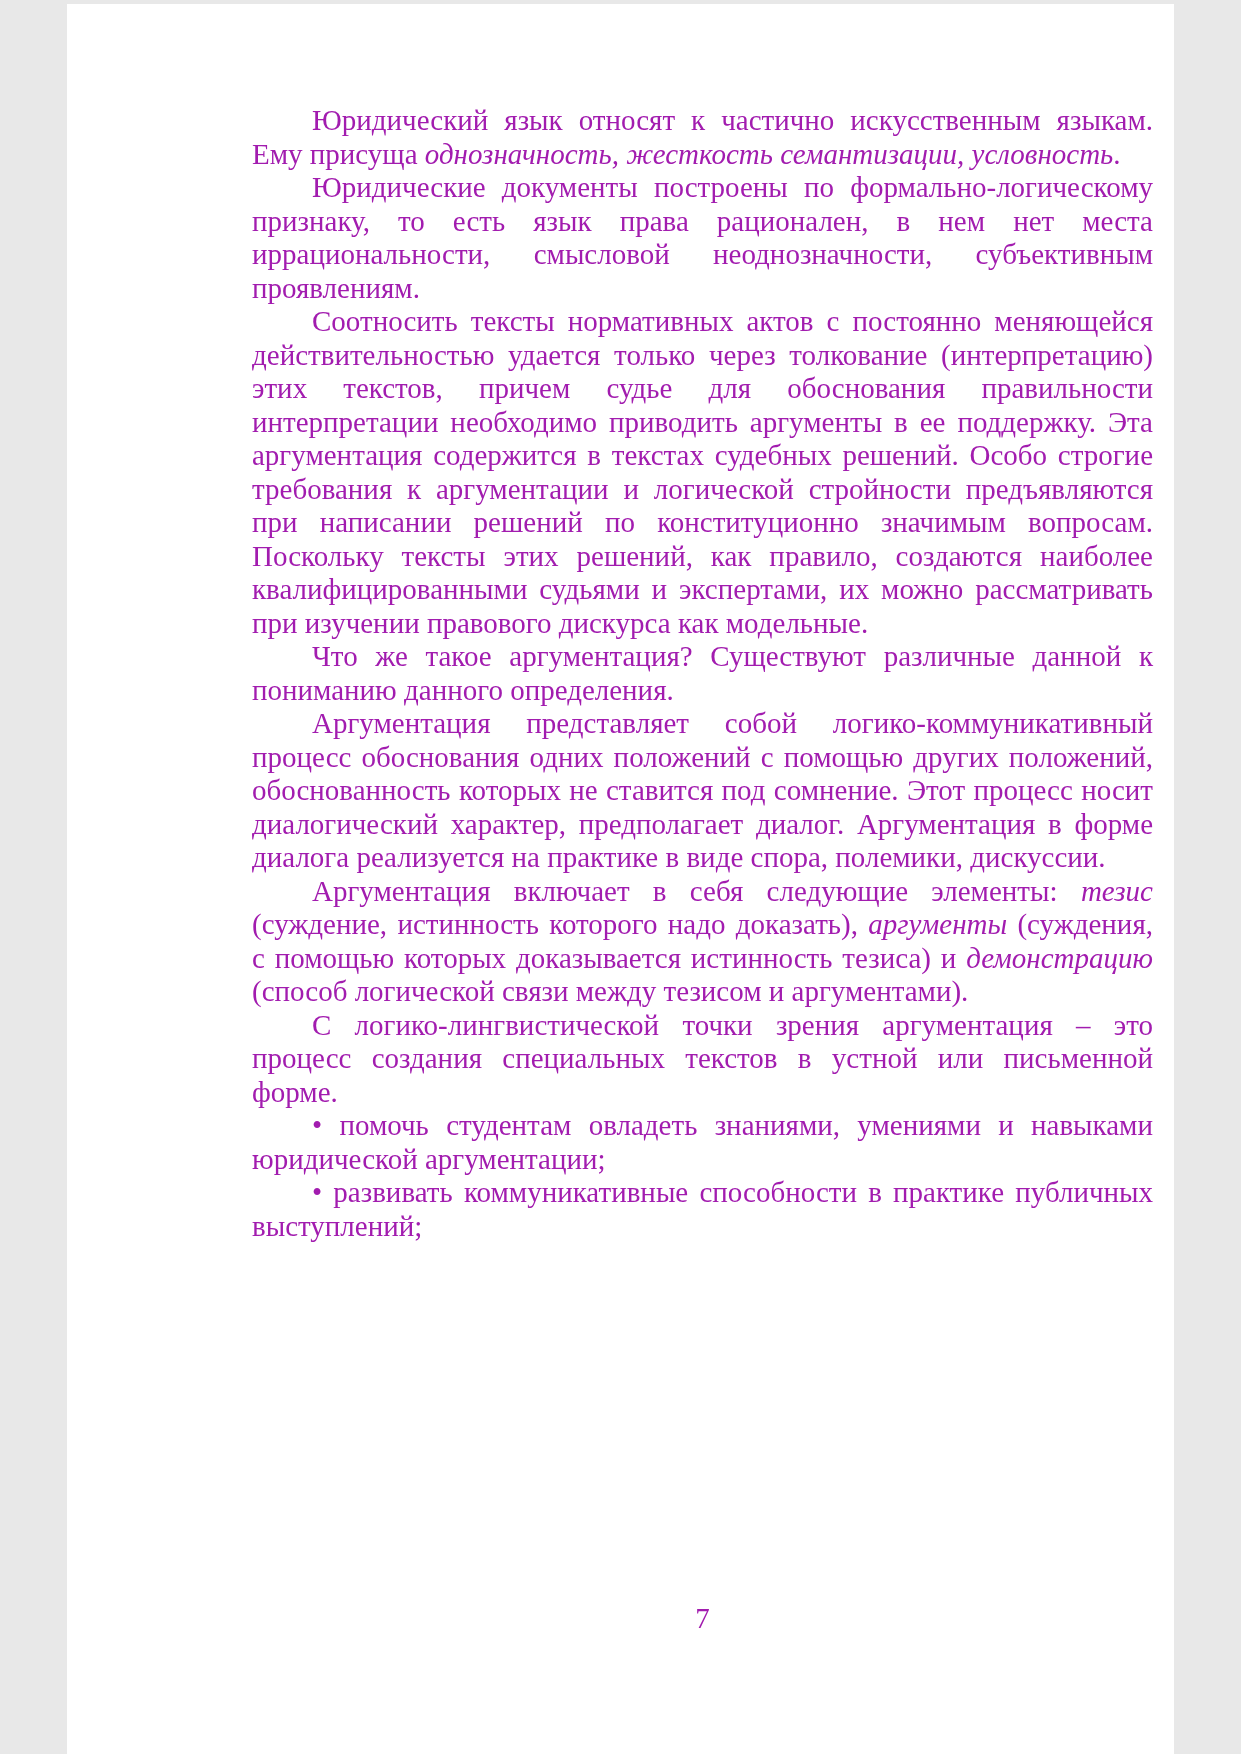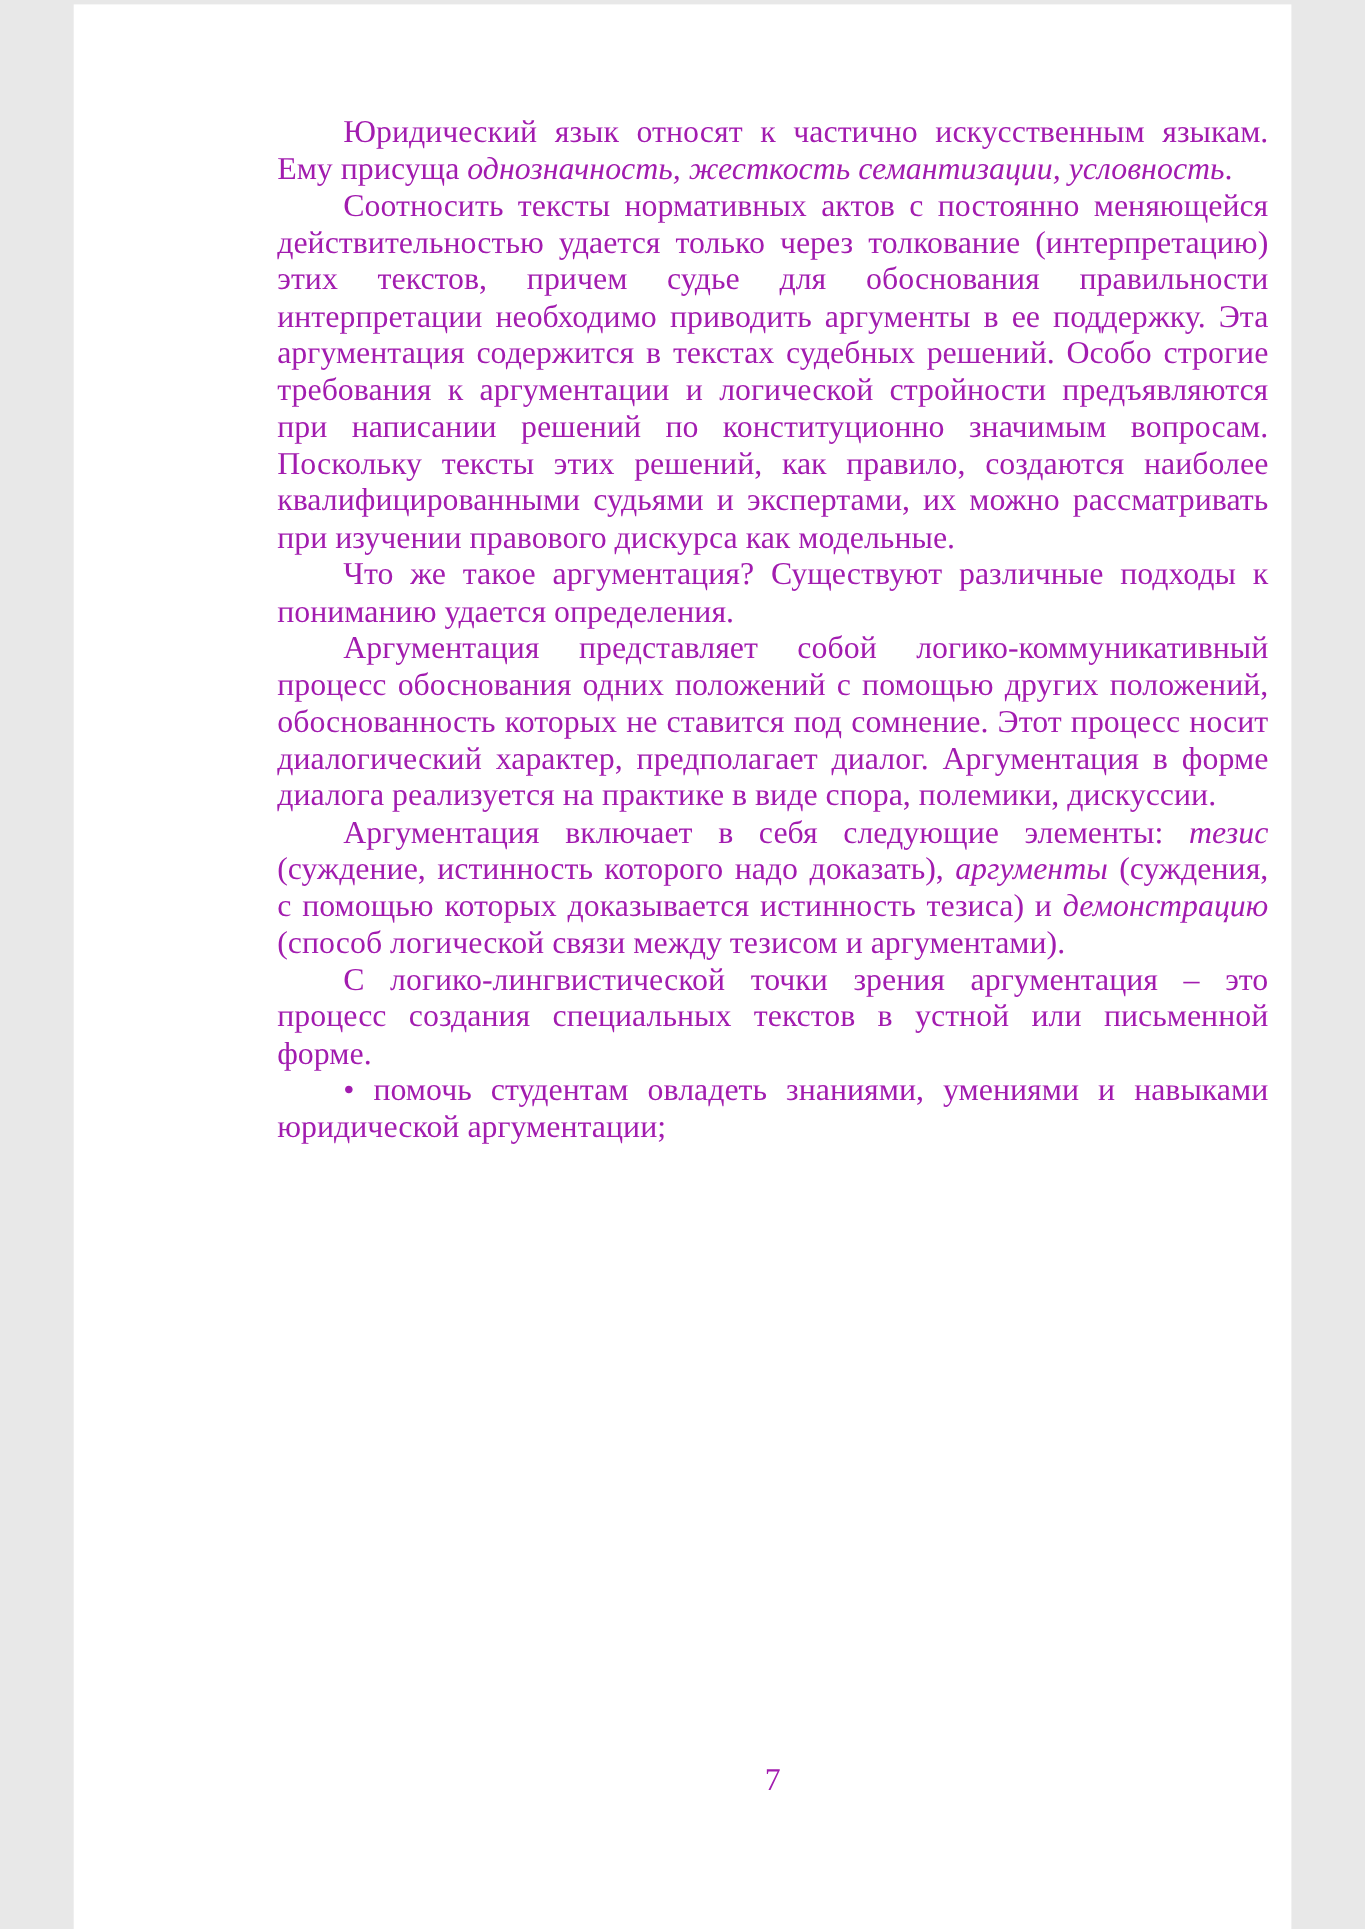--- a/index.html
+++ b/index.html
@@ -44,21 +44,23 @@
     font-size: 29px;
     line-height: 33.5px;
   }
 </style>
 </head>
 <body>
 
 <div class="page">
   <div class="text-block" id="text-block">
       <p><span>Юридический язык относят к частично искусственным языкам. Ему присуща </span><em>однозначность, жесткость семантизации, условность</em><span>.</span></p>
+      <p><span>Юридические документы построены по формально-логическому признаку, то есть язык права рационален, в нем нет места иррациональности, смысловой неоднозначности, субъективным проявлениям.</span></p>
       <p><span>Соотносить тексты нормативных актов с постоянно меняющейся действительностью удается только через толкование (интерпретацию) этих текстов, причем судье для обоснования правильности интерпретации необходимо приводить аргументы в ее поддержку. Эта аргументация содержится в текстах судебных решений. Особо строгие требования к аргументации и логической стройности предъявляются при написании решений по конституционно значимым вопросам. Поскольку тексты этих решений, как правило, создаются наиболее квалифицированными судьями и экспертами, их можно рассматривать при изучении правового дискурса как модельные.</span></p>
-      <p><span>Что же такое аргументация? Существуют различные подходы к пониманию удается определения.</span></p>
+      <p><span>Что же такое аргументация? Существуют различные данной к пониманию данного определения.</span></p>
       <p><span>Аргументация представляет собой логико-коммуникативный процесс обоснования одних положений с помощью других положений, обоснованность которых не ставится под сомнение. Этот процесс носит диалогический характер, предполагает диалог. Аргументация в форме диалога реализуется на практике в виде спора, полемики, дискуссии.</span></p>
       <p><span>Аргументация включает в себя следующие элементы: </span><em>тезис</em><span> (суждение, истинность которого надо доказать), </span><em>аргументы</em><span> (суждения, с помощью которых доказывается истинность тезиса) и </span><em>демонстрацию</em><span> (способ логической связи между тезисом и аргументами).</span></p>
       <p><span>С логико-лингвистической точки зрения аргументация – это процесс создания специальных текстов в устной или письменной форме.</span></p>
       <p><span>• помочь студентам овладеть знаниями, умениями и навыками юридической аргументации;</span></p>
+      <p><span>• развивать коммуникативные способности в практике публичных выступлений;</span></p>
     </div>
   <div class="page-number">7</div>
 </div>
 
 </body></html>

